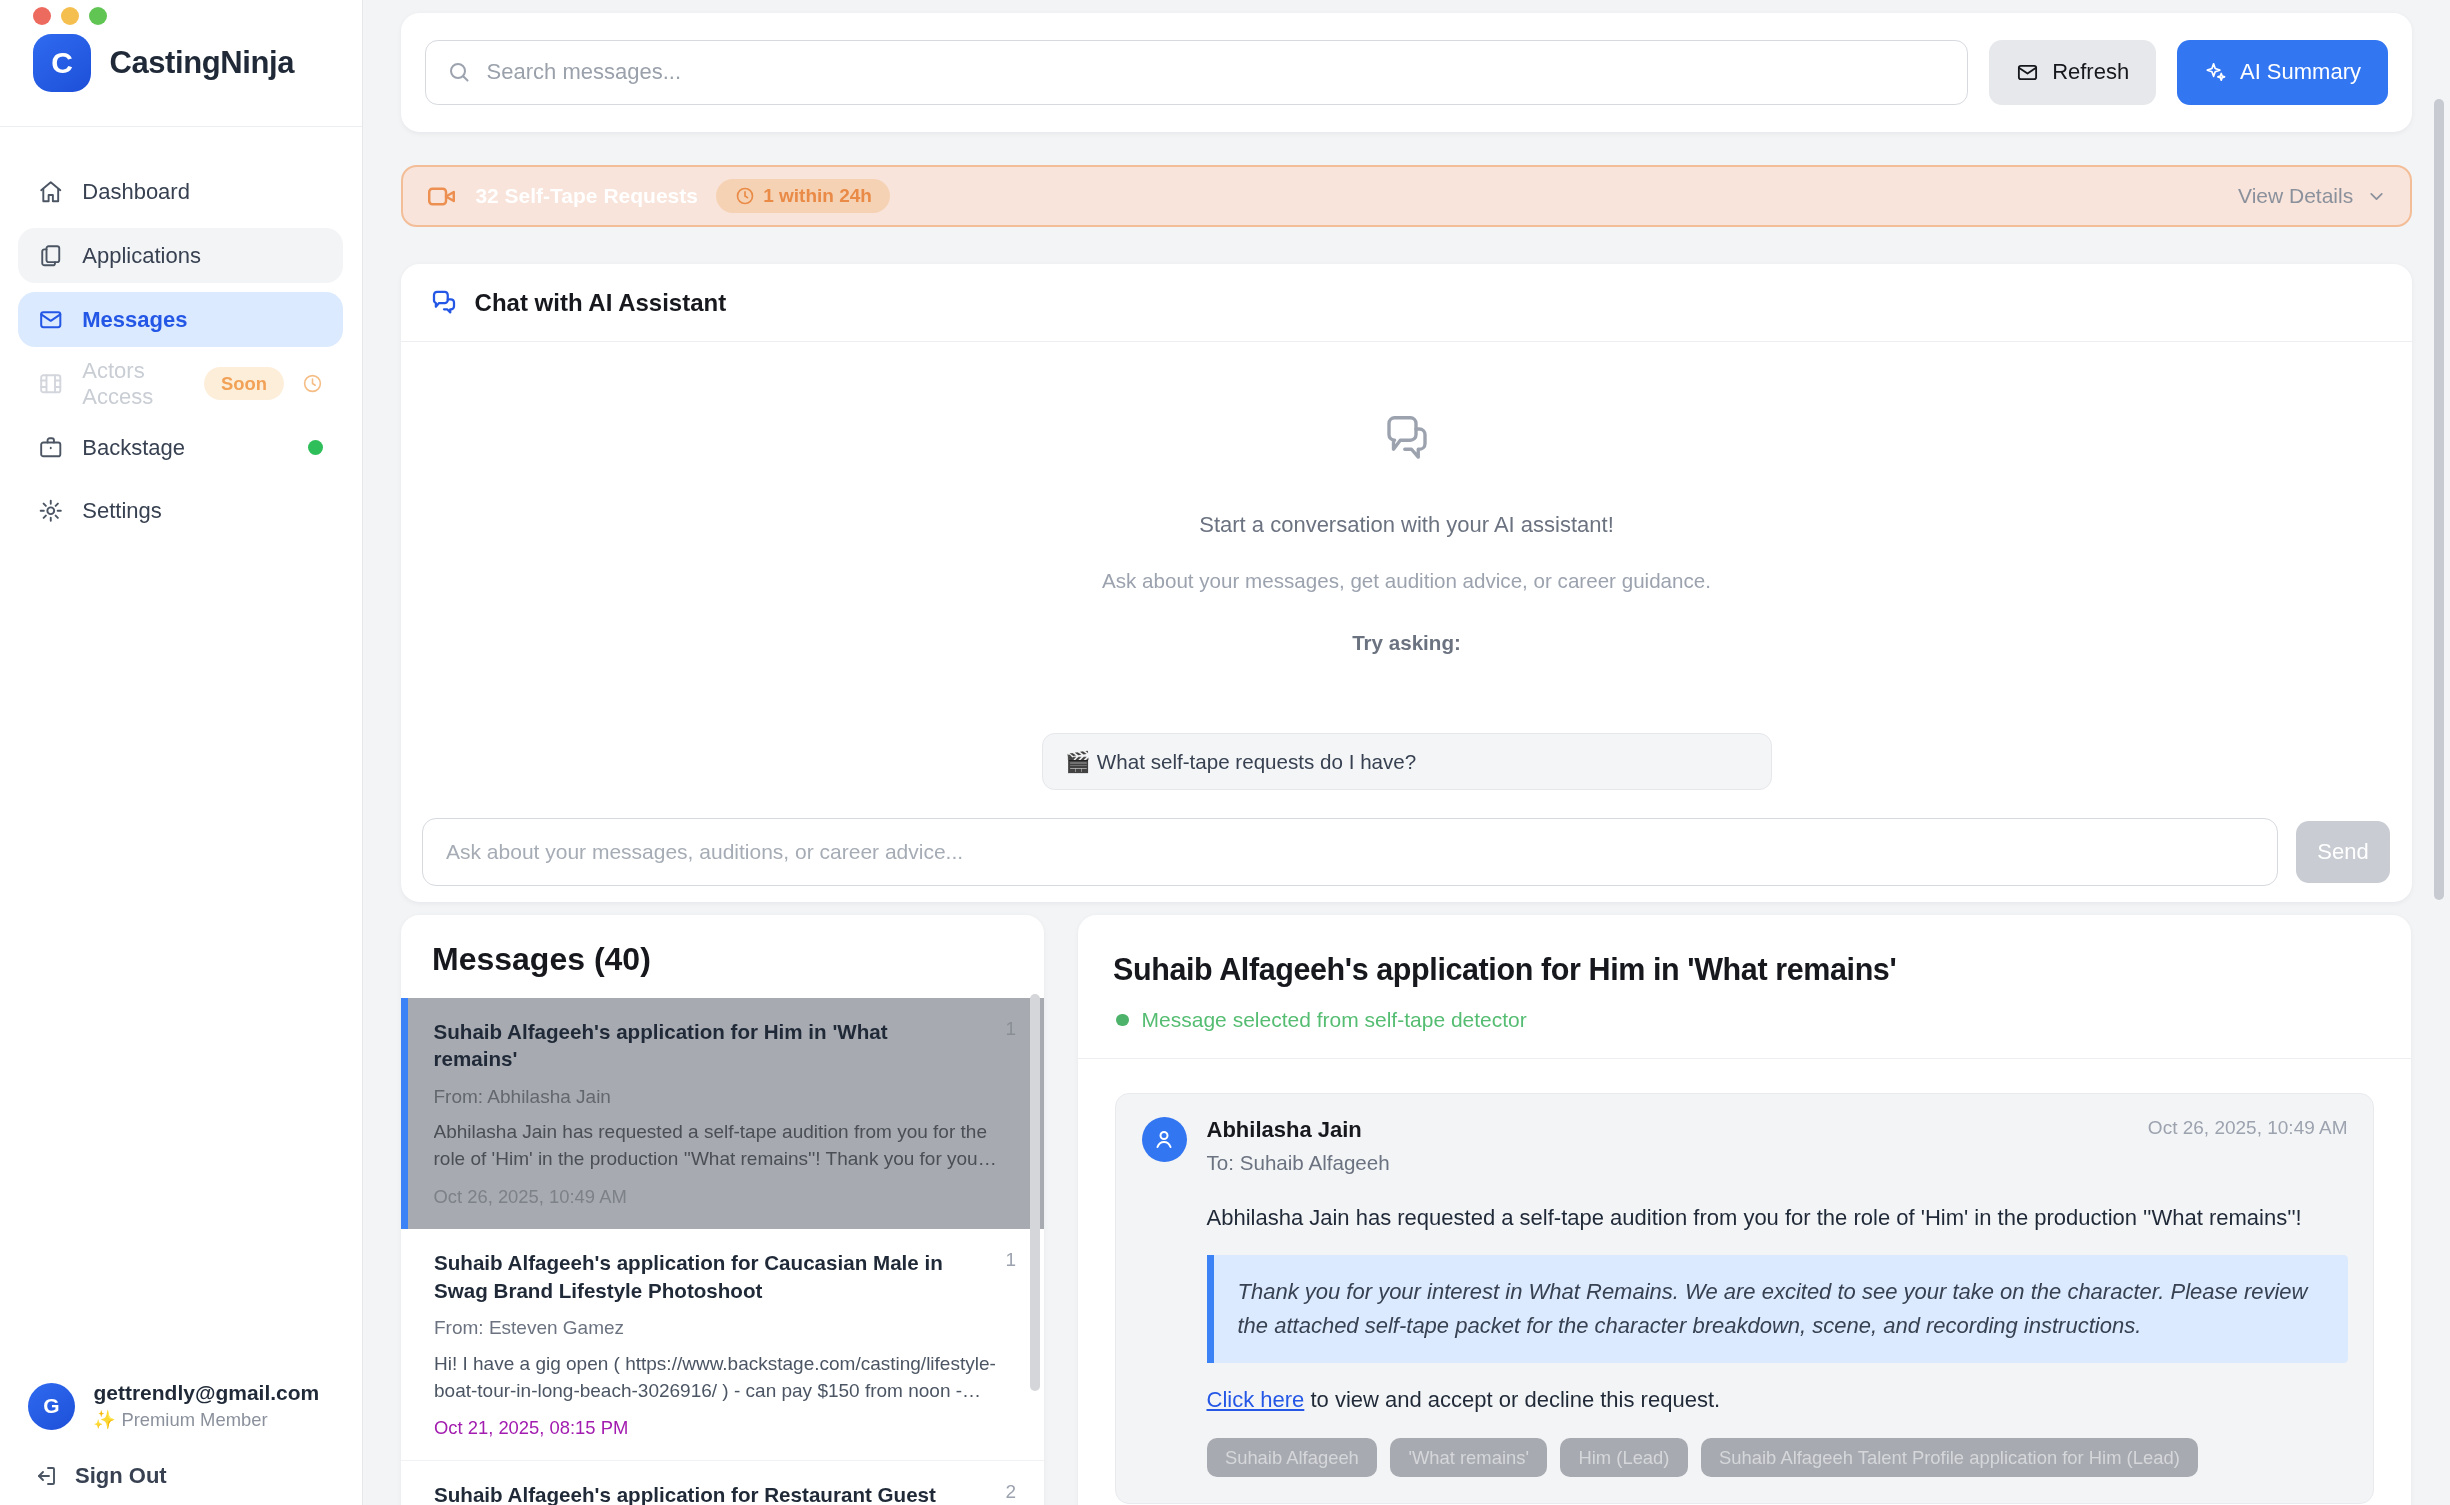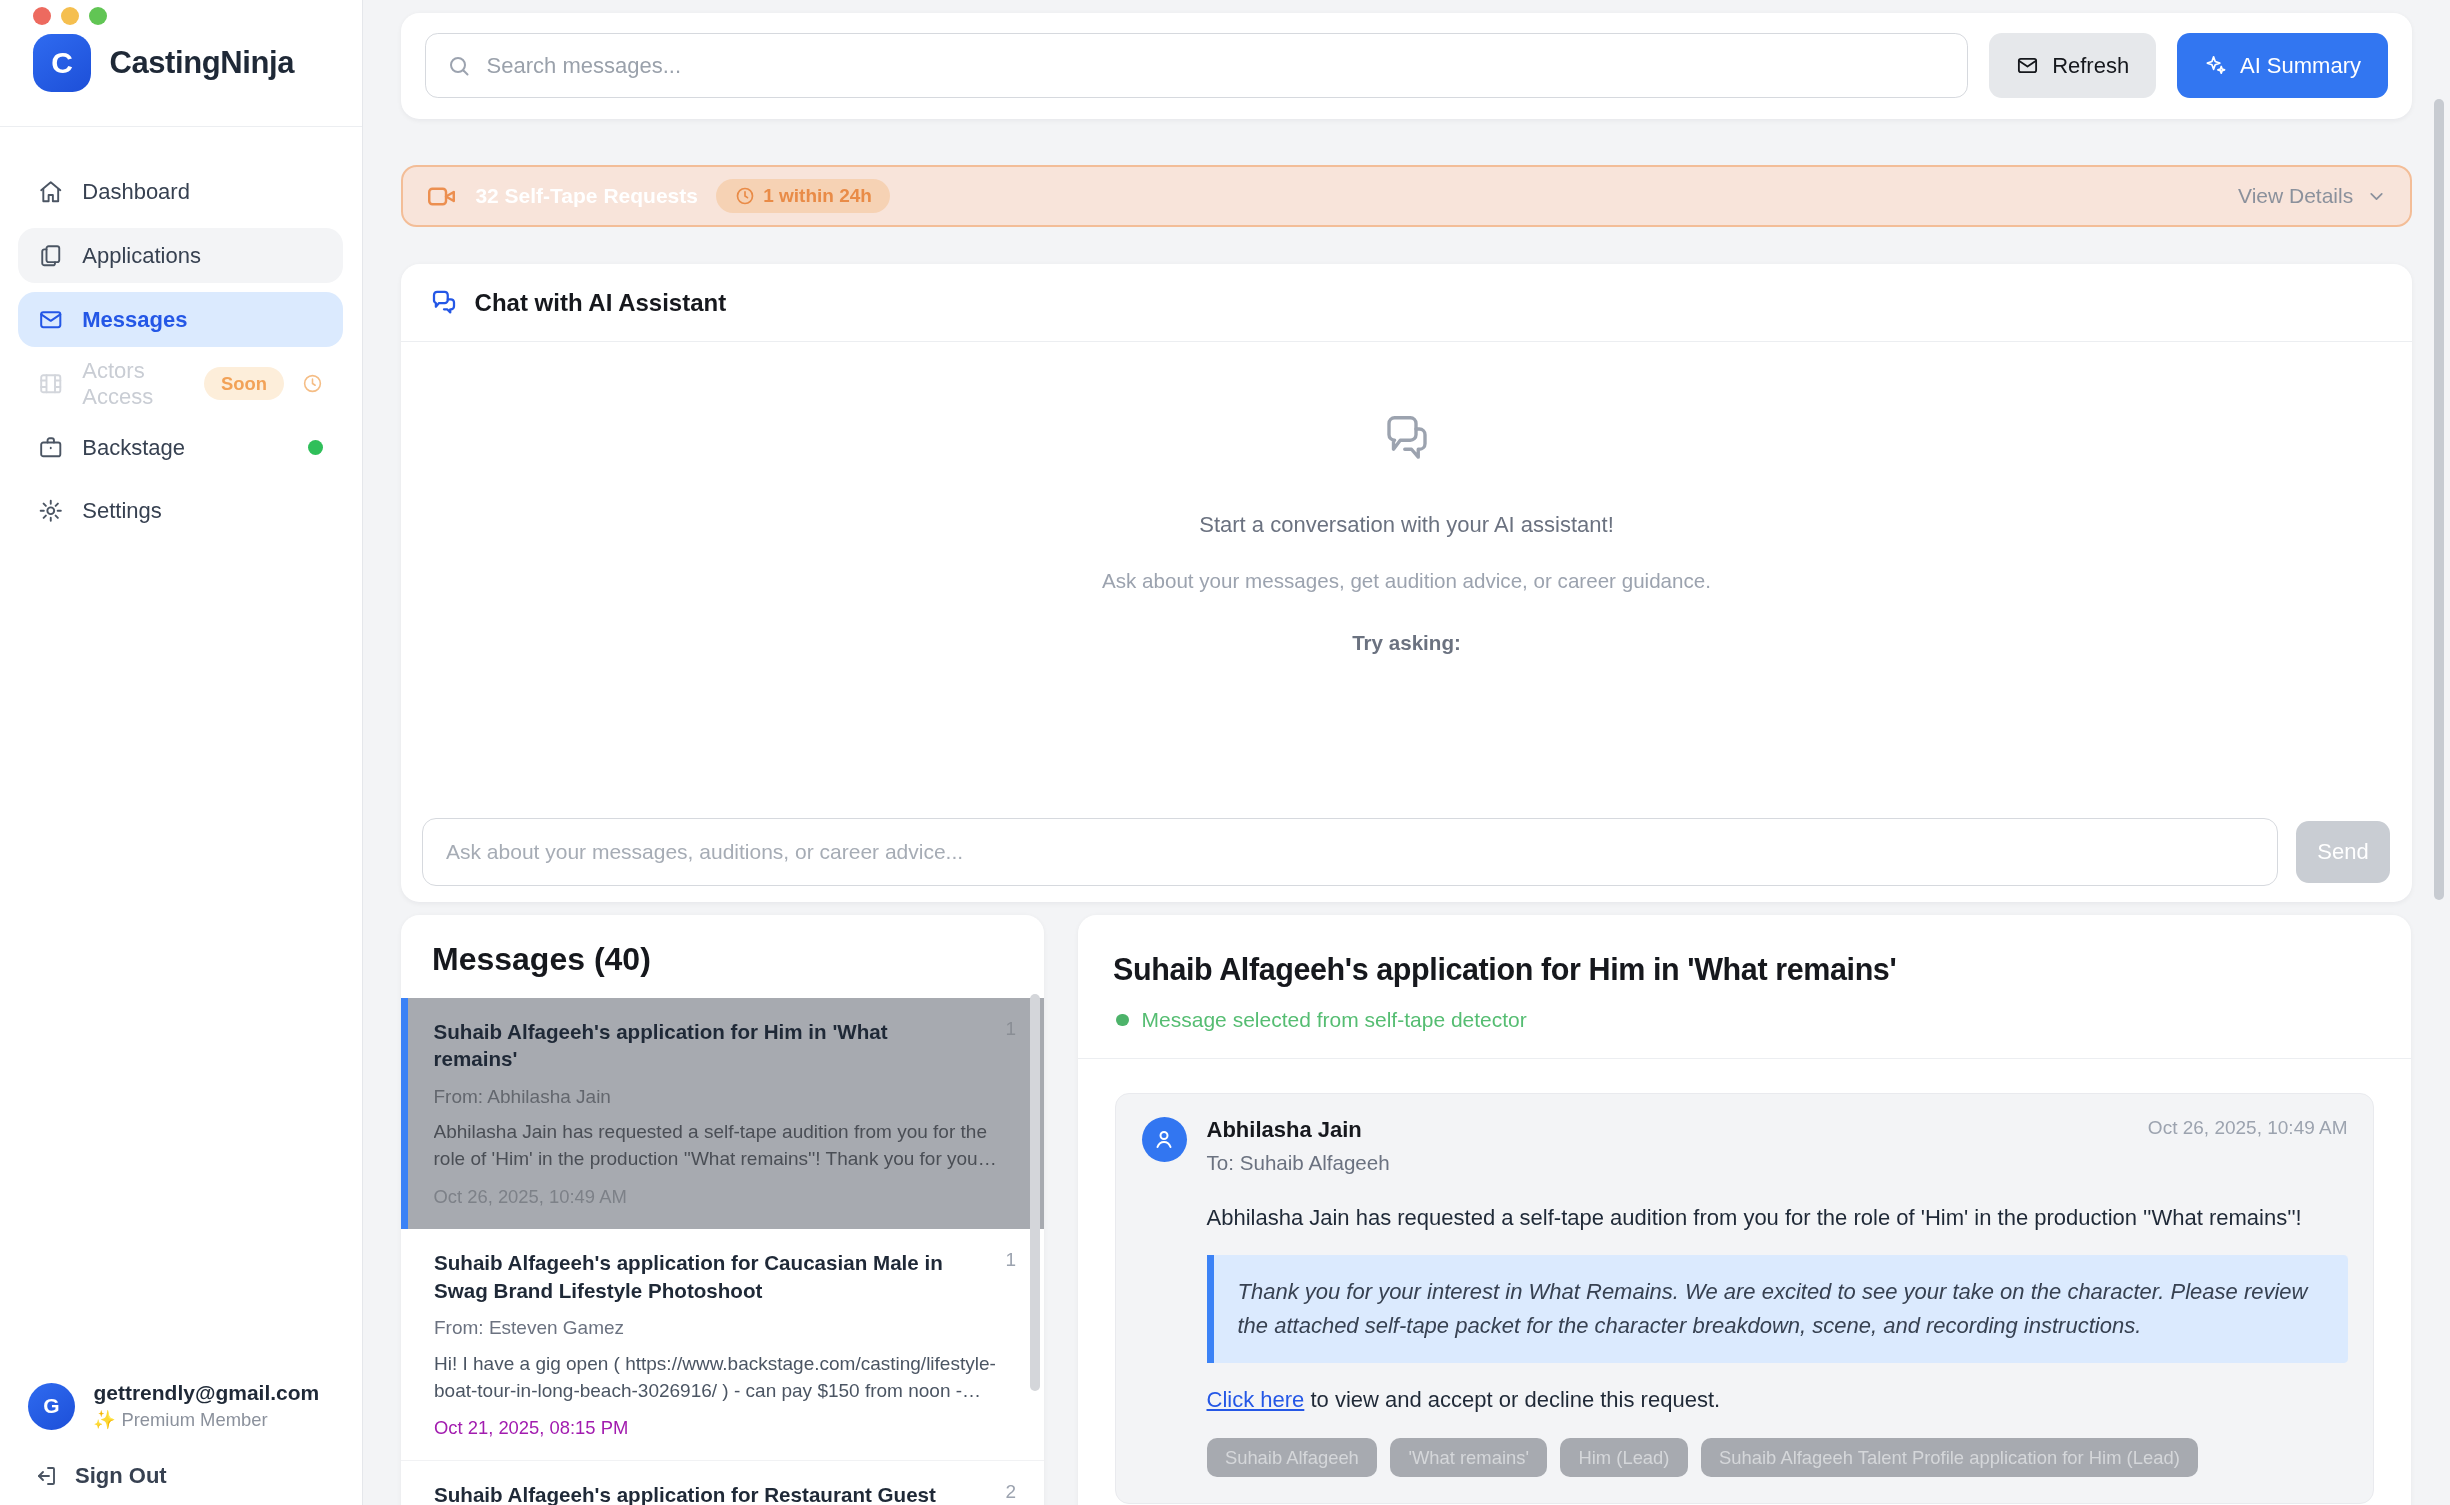--- a/index.html
+++ b/index.html
@@ -53,21 +53,21 @@
     display: flex; align-items: center; justify-content: center;
   }
   #user-email { font-size: 21px; font-weight: 600; color: #1f2937; }
   #user-tier { font-size: 18.4px; color: #8b919c; margin-top: 4.3px; }
   #signout-row { position: absolute; left: 34px; top: 1463px; display: flex; gap: 17px; align-items: center;
     font-size: 22px; color: #374151; cursor: pointer; font-weight: bold; }
   #signout-row .nicon { width: 24px; height: 24px; color: #4b5563; }
 
   
   #topcard {
-    position: absolute; left: 401px; top: 12.8px; width: 2011px; height: 106px;
+    position: absolute; left: 401px; top: 12.8px; width: 2011px; height: 119px;
     background: #fff; border-radius: 18.4px; box-shadow: 0 1.4px 5.7px rgba(17,24,39,0.05);
     display: flex; align-items: center; padding: 0 24px; gap: 21px;
   }
   #search-wrap {
     flex: 1; height: 65px; border: 1.4px solid #d6d9de; border-radius: 12.8px;
     display: flex; align-items: center; gap: 15.6px; padding: 0 21px; background: #fff;
   }
   #search-wrap .nicon { width: 24px; height: 24px; color: #9ca3af; }
   #search-input {
     border: none; outline: none; flex: 1; font-size: 22px; color: #111827;
@@ -340,20 +340,21 @@
     <div id="empty-subtitle">Ask about your messages, get audition advice, or career guidance.</div>
     <div id="try-label">Try asking:</div>
   </div>
   <div id="chat-header">
     <svg class="nicon" viewBox="0 0 24 24" fill="none" stroke="currentColor" stroke-width="1.8" stroke-linecap="round" stroke-linejoin="round">
         <path d="M4 5.5A2.5 2.5 0 0 1 6.5 3h6A2.5 2.5 0 0 1 15 5.5v4A2.5 2.5 0 0 1 12.5 12H8l-2.5 3v-3A2.5 2.5 0 0 1 4 9.5Z"></path>
         <path d="M15 9h2.5A2.5 2.5 0 0 1 20 11.5v3a2.5 2.5 0 0 1-2.5 2.5H17v2.5L14.5 17H12"></path>
       </svg>
     <span id="chat-header-title">Chat with AI Assistant</span>
   </div>
+  <button class="suggestion" style="top:469px;">🎬 What self-tape requests do I have?</button>
   <div id="chat-input-row">
     <input id="chat-input" type="text" placeholder="Ask about your messages, auditions, or career advice..." style="">
     <button id="send-btn">Send</button>
   </div>
 </section>
 
 <section id="listcard">
   <div id="list-header">Messages (40)</div>
 
   <article class="msg-row selected">

